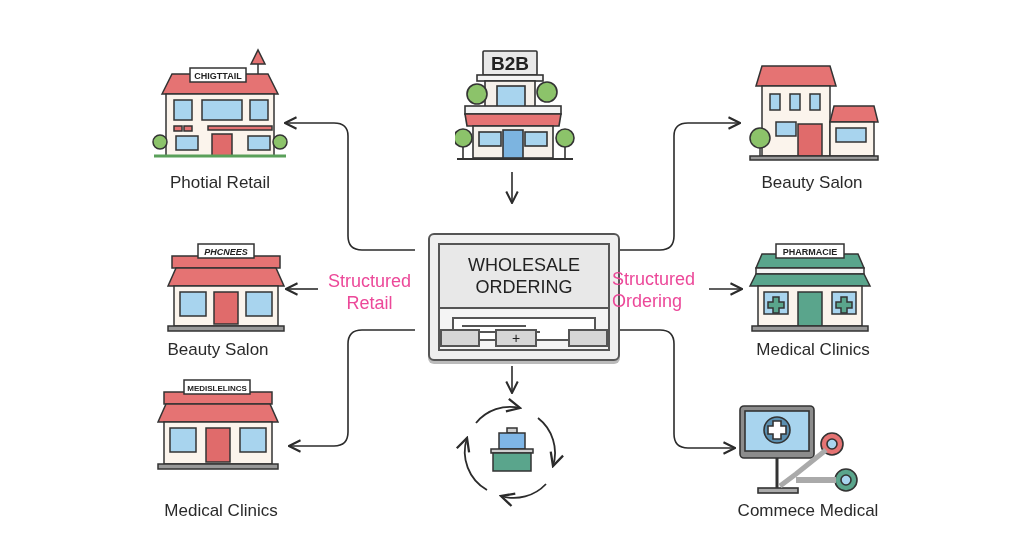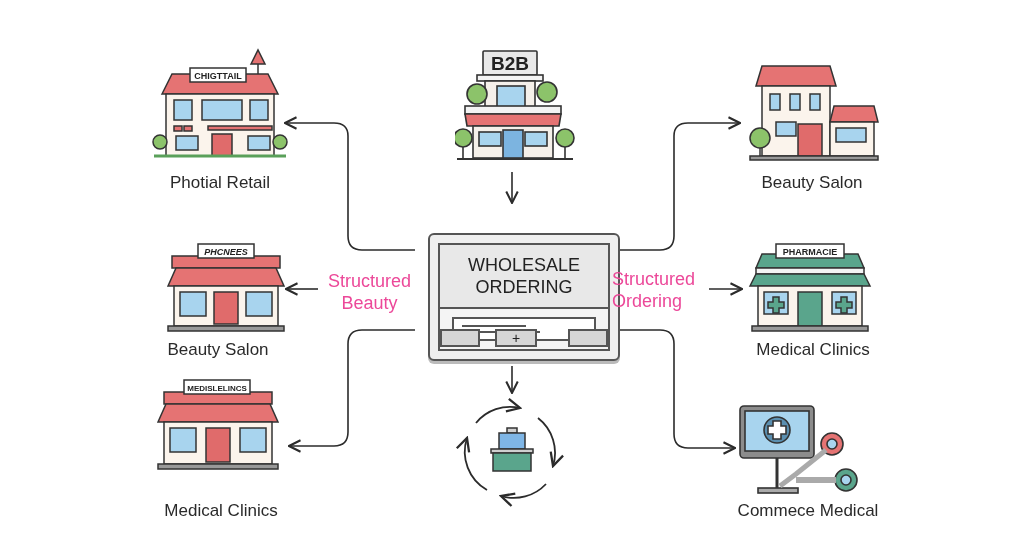--- a/index.html
+++ b/index.html
@@ -98,21 +98,21 @@
       <div class="ln" style="top:12px;width:78px;"></div>
     </div>
     <div class="center-btn" style="left:0;width:40px;"></div>
     <div class="center-btn" style="left:55px;width:42px;">+</div>
     <div class="center-btn" style="right:0;width:40px;"></div>
   </div>
 </div>
 
 <div class="mid-label" style="left:328px;top:270px;">
   <div>Structured</div>
-  <div>Beauty</div>
+  <div>Retail</div>
 </div>
 <div class="mid-label" style="left:612px;top:268px;text-align:left;">
   <div>Structured</div>
   <div>Ordering</div>
 </div>
 
 <div class="node" style="left:488px;top:425px;width:48px;height:50px;">
   <svg width="48" height="50" viewBox="0 0 48 50">
     <g stroke="#333" stroke-width="1.5">
       <rect x="19" y="3" width="10" height="5" fill="#d0d0d0"></rect>

